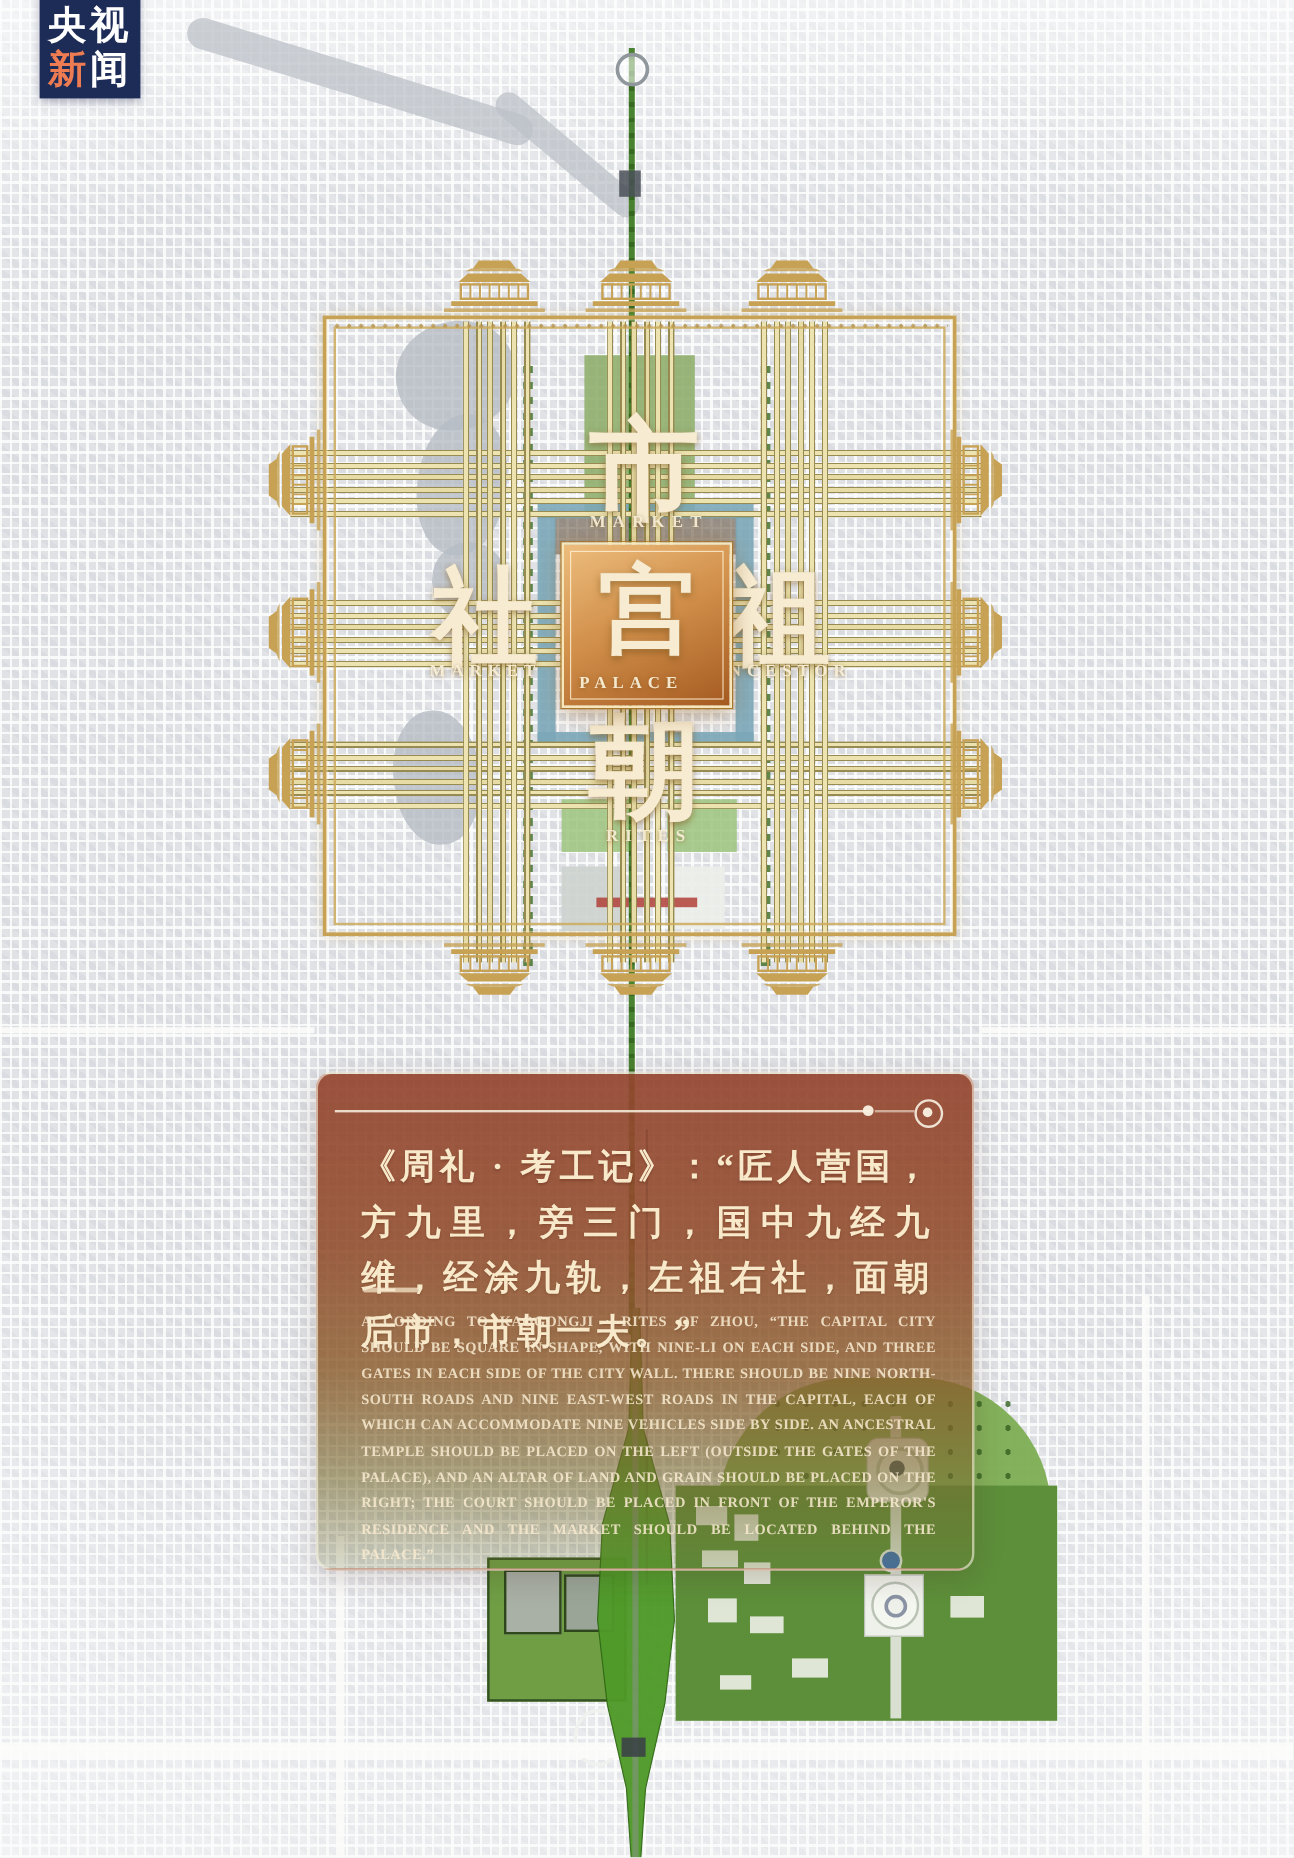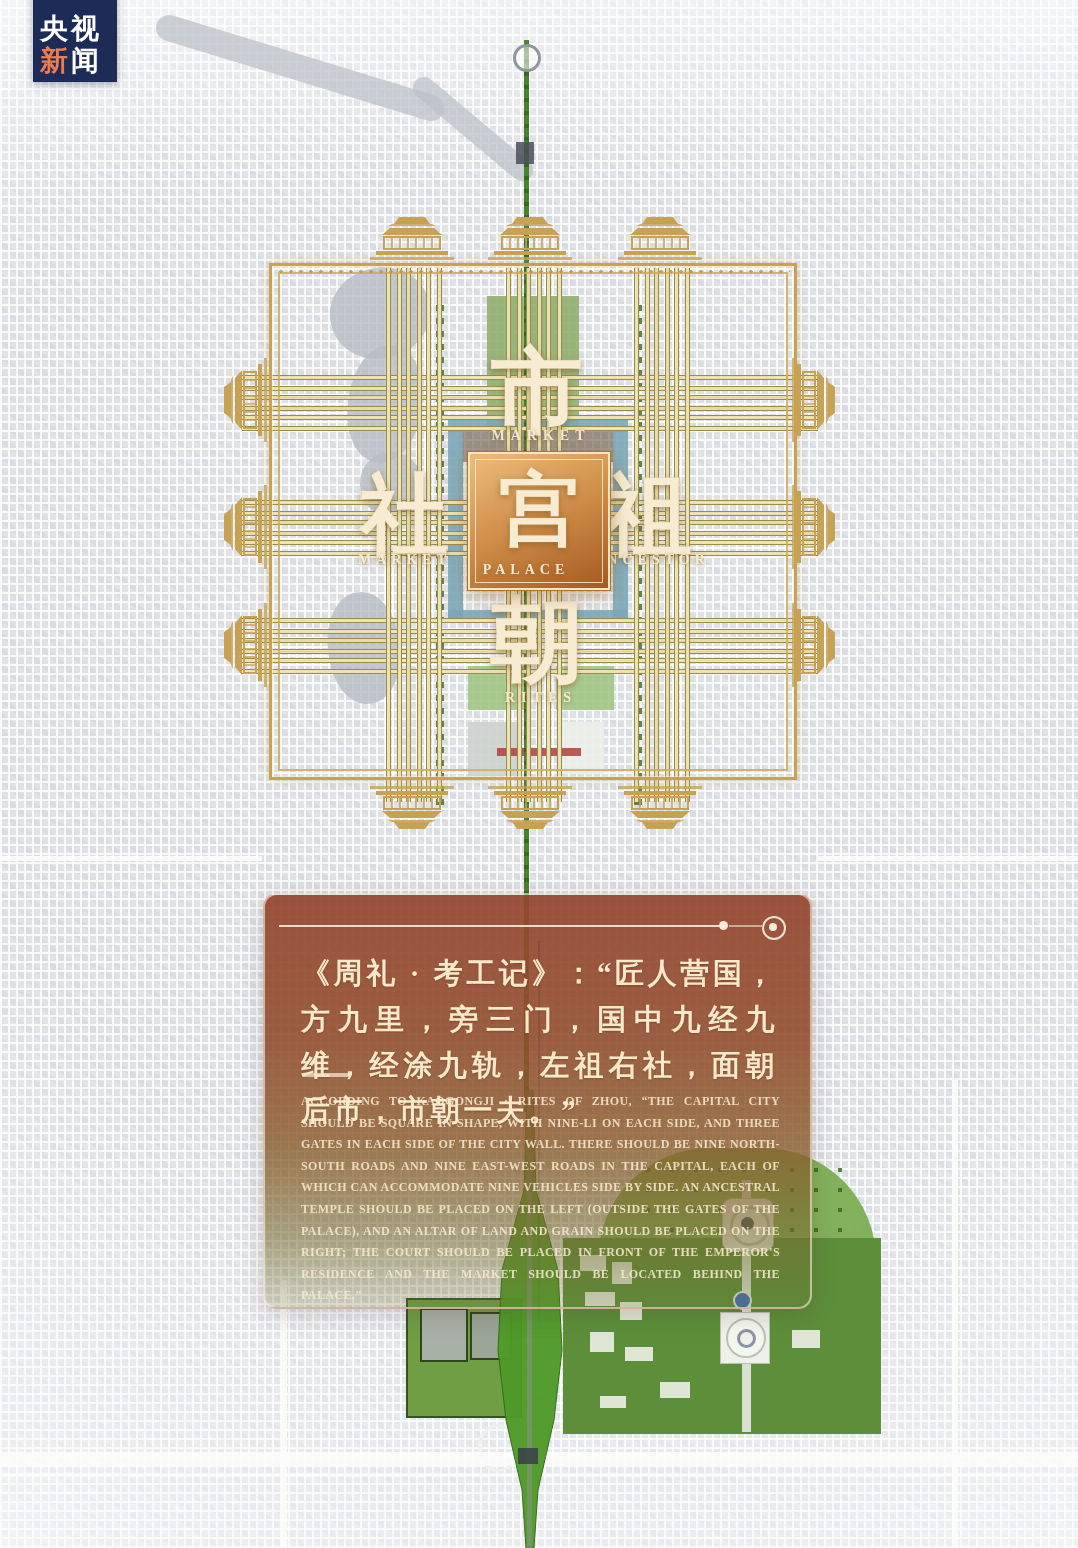--- a/index.html
+++ b/index.html
@@ -110,21 +110,21 @@
   .quote-zh{left:36px;right:32px;top:56px;font-size:29px;line-height:1.58;letter-spacing:3.5px;
       text-align:justify;color:#f7e9ca;font-weight:700;text-shadow:0 1px 2px rgba(90,40,20,.35);}
   .divider{left:38px;top:178px;width:46px;height:4px;background:rgba(245,230,202,.75);}
   .quote-en{left:36px;right:30px;top:196px;font-size:12px;line-height:1.8;letter-spacing:.4px;
       text-align:justify;color:rgba(246,232,206,.88);font-weight:700;}
 
   
   .logo{left:33px;top:-10px;width:84px;height:92px;background:#1d2b57;box-sizing:border-box;
       padding:8px 7px 6px 7px;display:flex;flex-direction:column;justify-content:flex-end;
       font-family:"Liberation Sans","DejaVu Sans",sans-serif;box-shadow:0 2px 8px rgba(20,30,70,.35);}
-  .logo-row{font-size:28px;font-weight:700;color:#ffffff;line-height:1.12;letter-spacing:3px;white-space:nowrap;}
+  .logo-row{font-size:32px;font-weight:700;color:#ffffff;line-height:1.12;letter-spacing:3px;white-space:nowrap;}
   .logo-accent{color:#ee7c52;}
 </style>
 </head>
 <body>
 
 <div class="stage">
 
   <div class="abs map-texture"></div>
   <div class="abs vignette"></div>
 

